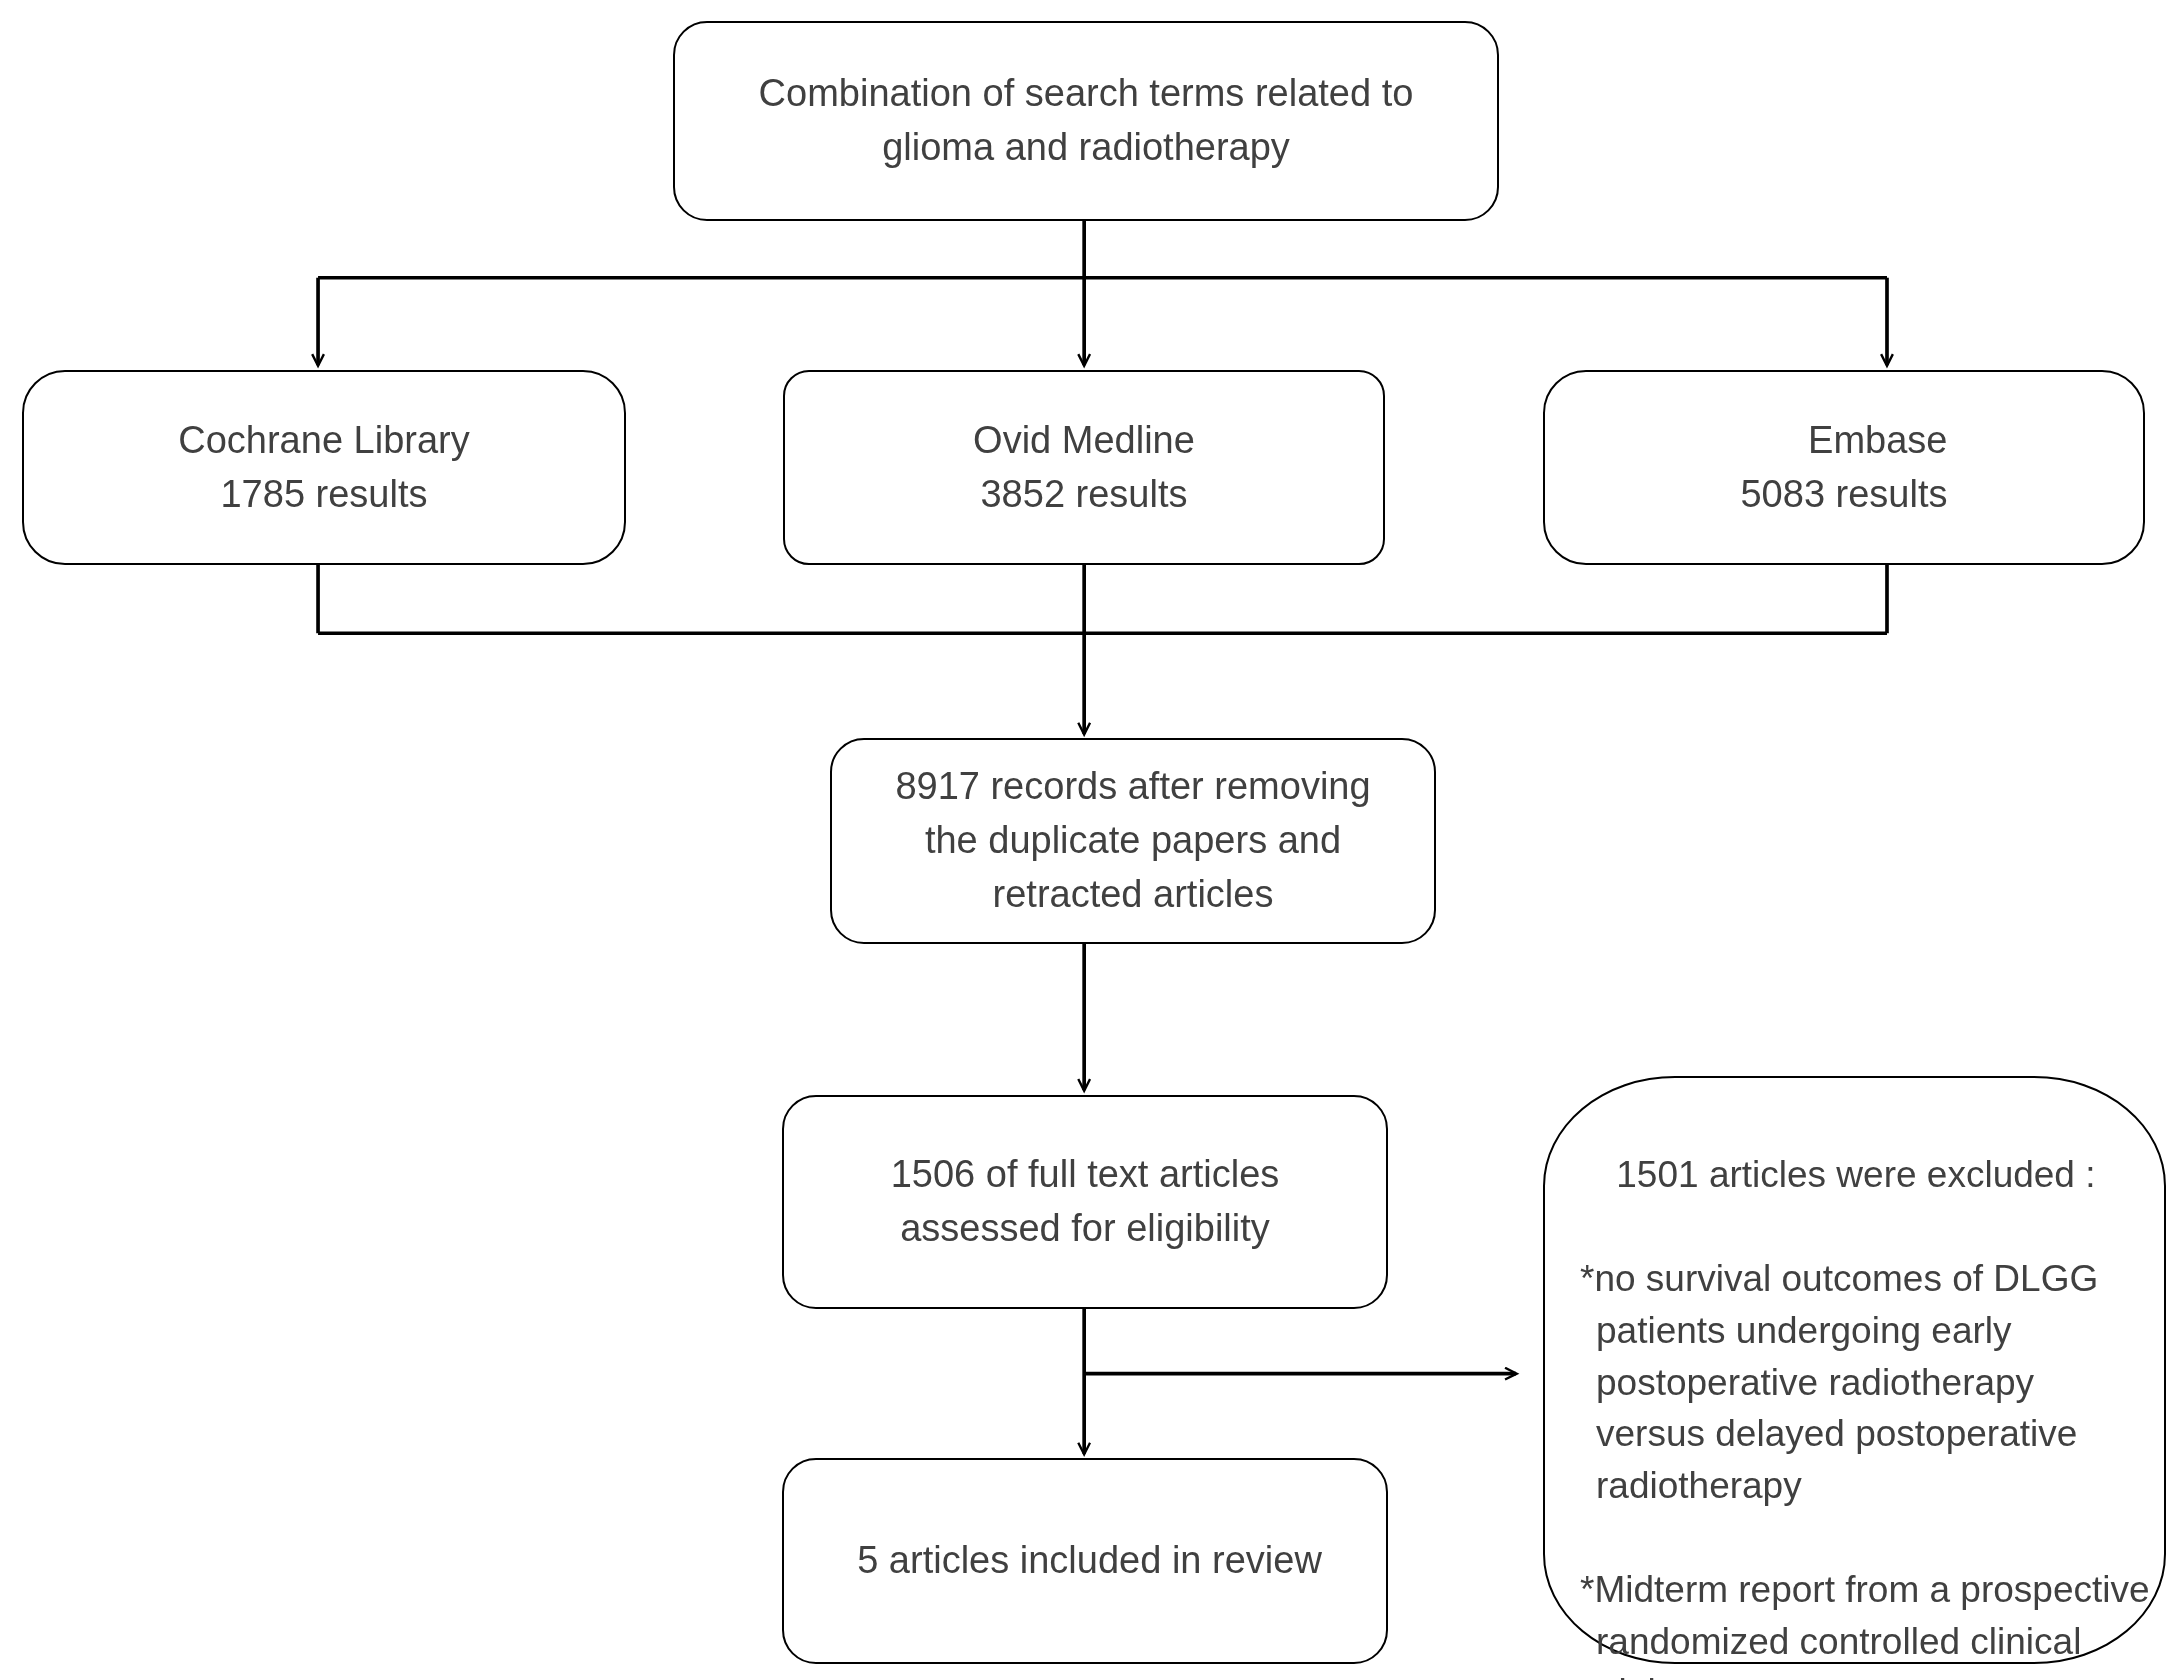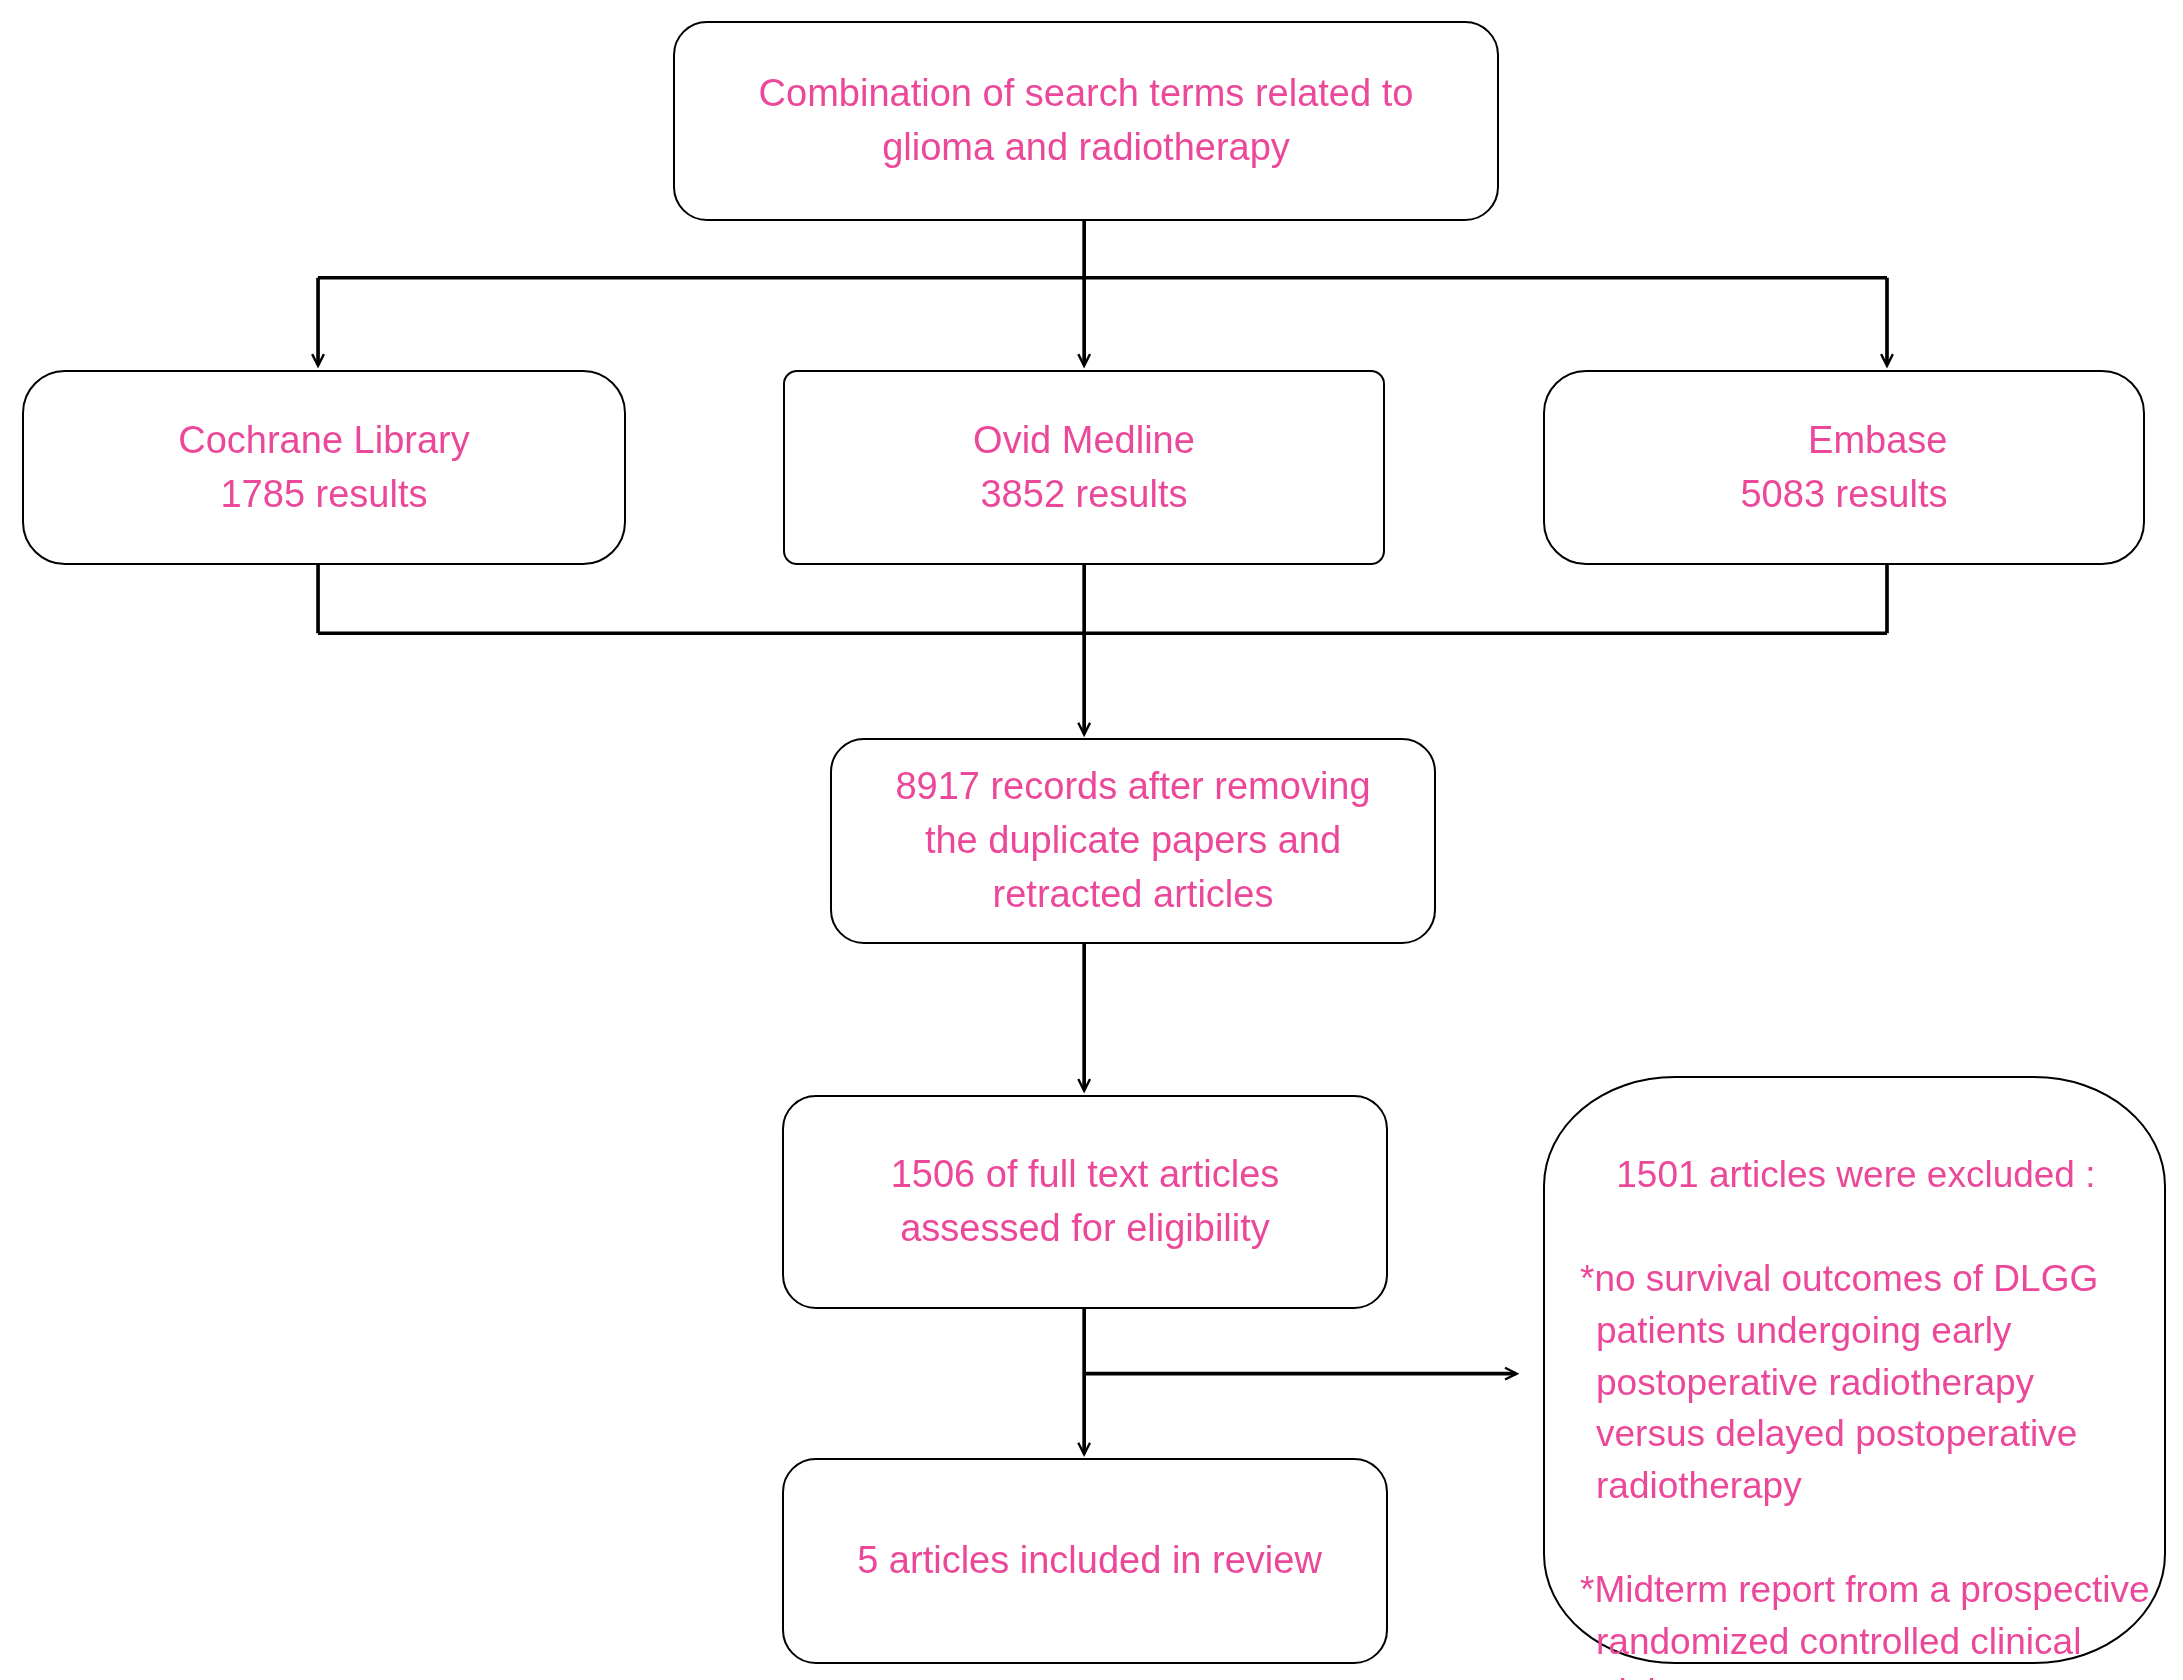--- a/index.html
+++ b/index.html
@@ -26,21 +26,21 @@
   }
   .node {
     position: absolute;
     box-sizing: border-box;
     border: 2.9px solid #000000;
     background: #ffffff;
     display: flex;
     align-items: center;
     justify-content: center;
     text-align: center;
-    color: #ec4899;
+    color: #404040;
     line-height: 1.42;
     font-size: 38px;
     font-weight: 400;
     padding: 7.3px 19px;
     white-space: pre-line;
     border-radius: 31px;
   }
   
   #node-search {
     left: 673px; top: 20.6px;
@@ -48,21 +48,21 @@
     border-radius: 34px;
   }
   #node-cochrane {
     left: 22px; top: 370px;
     width: 604px; height: 195px;
     border-radius: 43px;
   }
   #node-ovid {
     left: 783px; top: 370px;
     width: 602px; height: 195px;
-    border-radius: 14px;
+    border-radius: 26px;
   }
   #node-embase {
     left: 1543px; top: 370px;
     width: 602px; height: 195px;
     border-radius: 43px;
     text-align: right;
   }
   #node-records {
     left: 782px; top: 738px;
     width: 606px; height: 206px;

